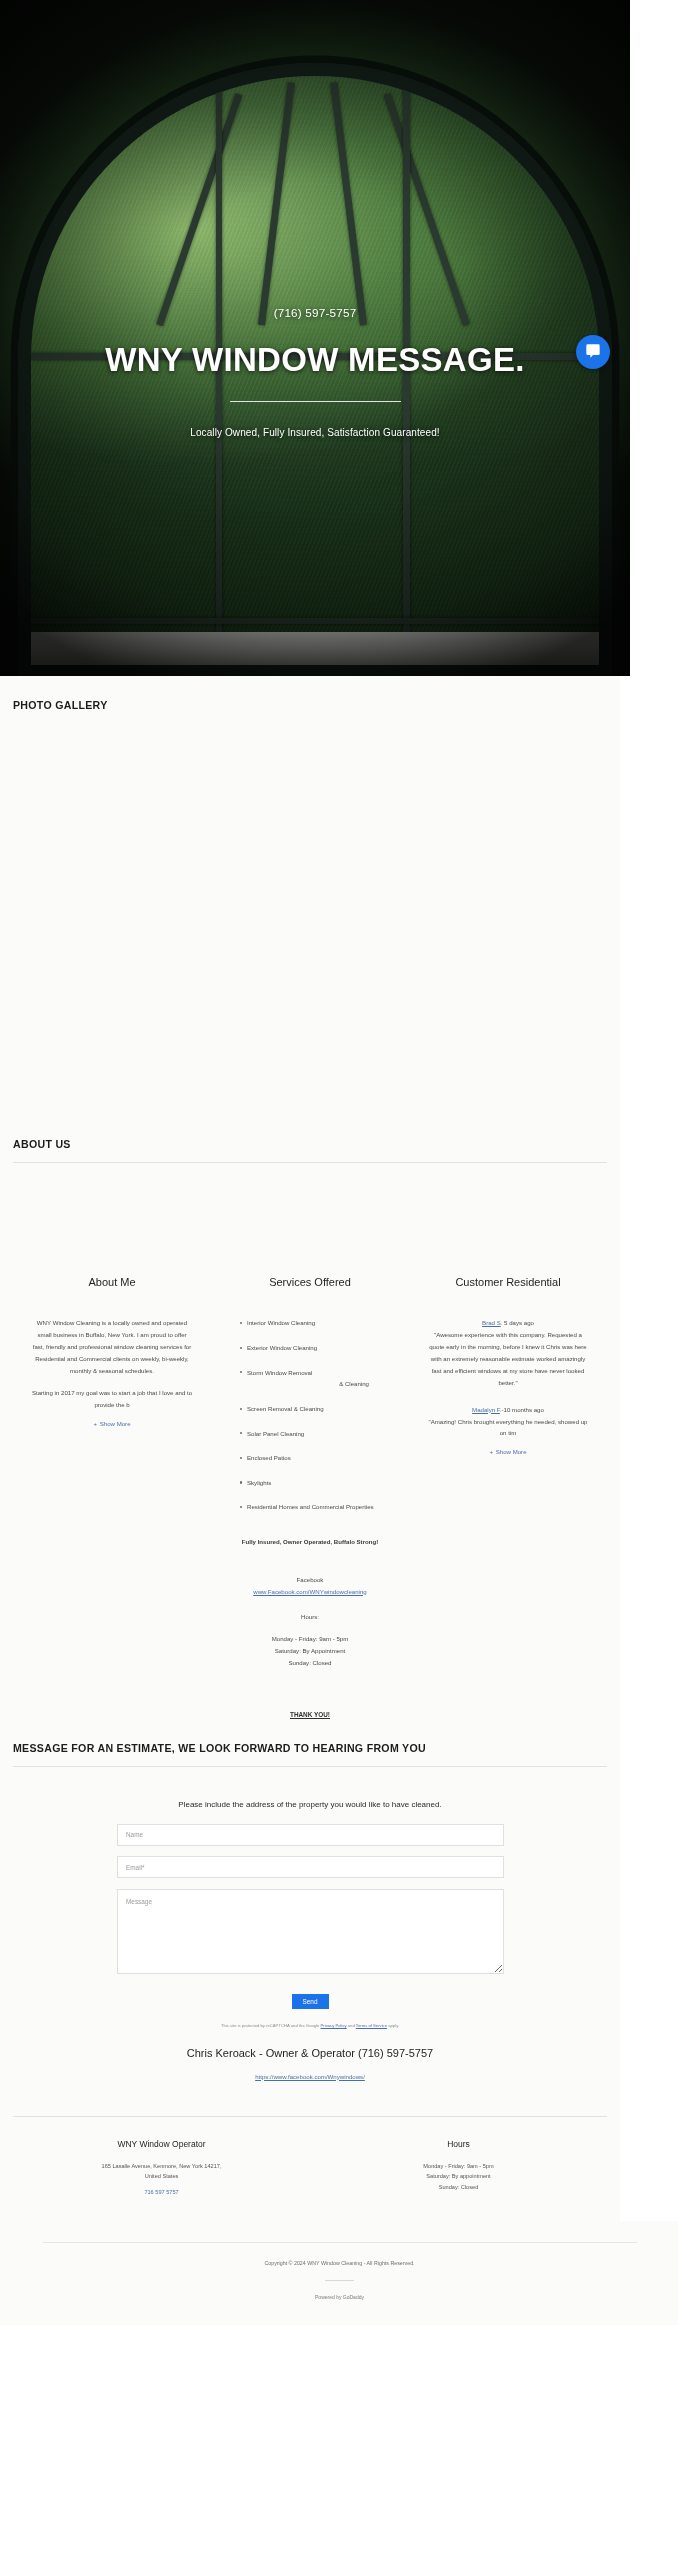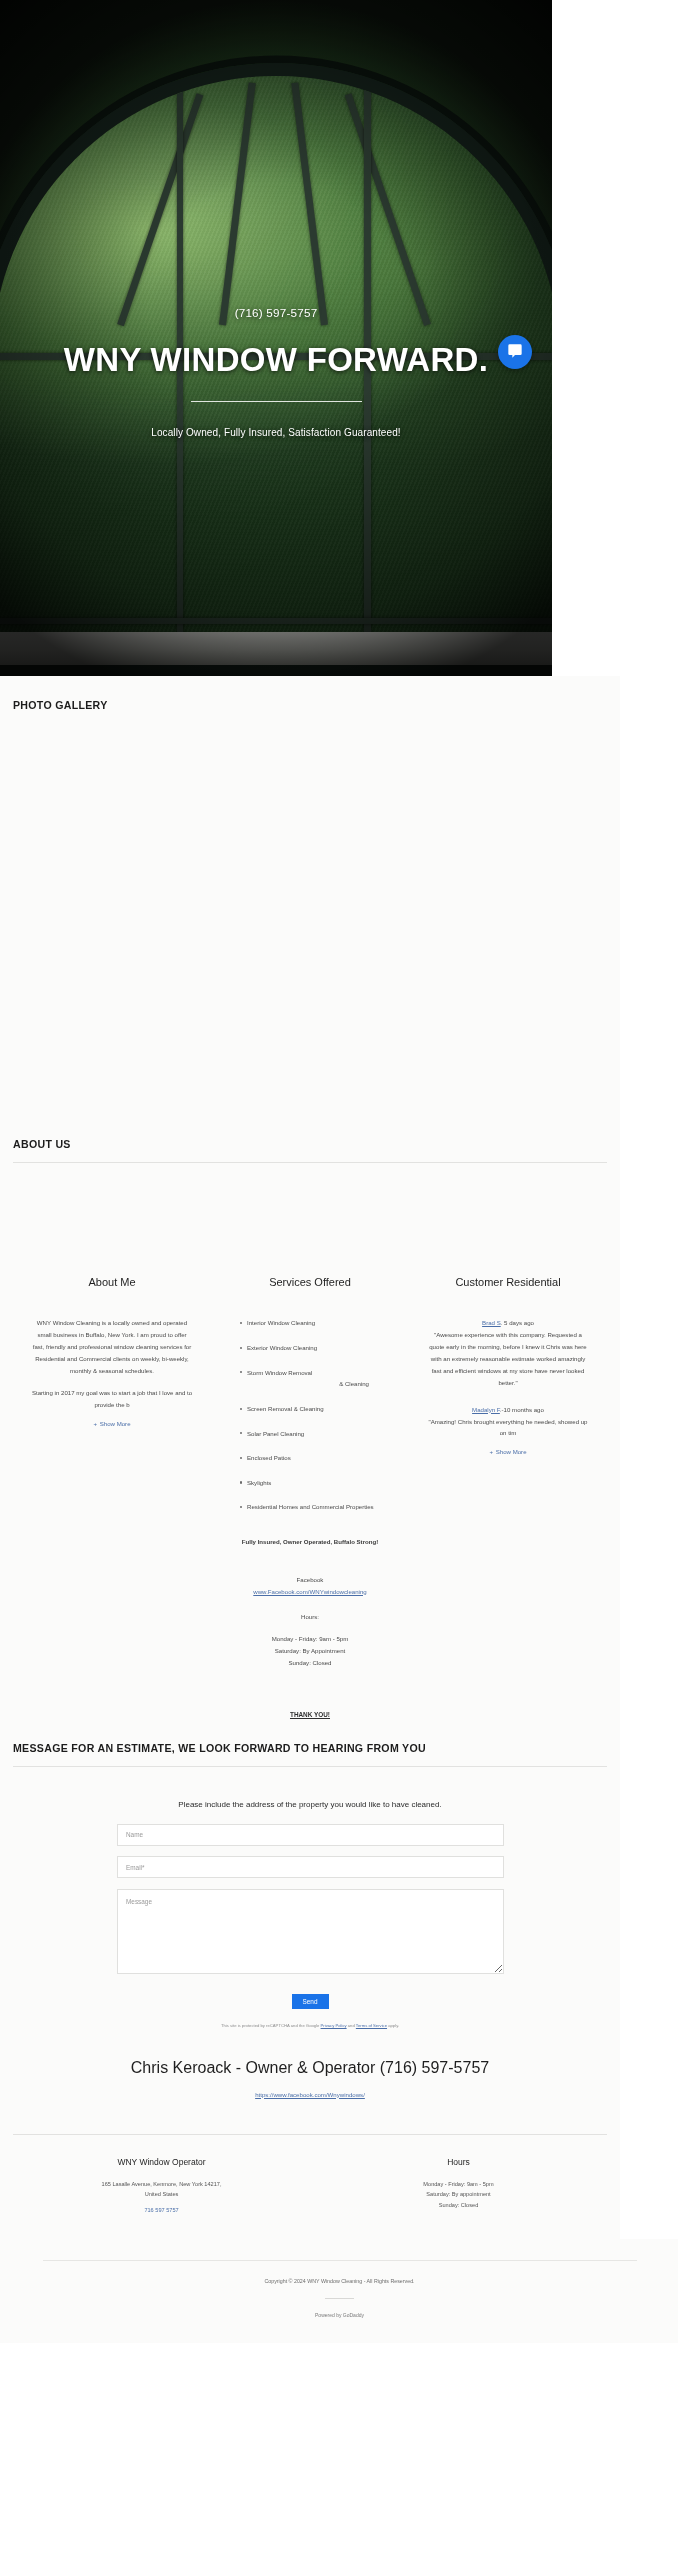--- a/index.html
+++ b/index.html
@@ -7,21 +7,21 @@
     width: 679px;
     background: #ffffff;
     font-family: "Liberation Sans", sans-serif;
     color: #333333;
   }
   body { width: 679px; overflow-x: hidden; }
 
   
   .hero {
     position: relative;
-    width: 552px;
+    width: 630px;
     height: 676px;
     background: #be185d;
     overflow: hidden;
   }
   .hero-photo {
     position: absolute;
     inset: 0;
     background:
       radial-gradient(ellipse 58% 46% at 50% 46%, rgba(120,170,90,0.95) 0%, rgba(72,122,58,0.9) 45%, rgba(28,52,26,0.95) 78%, rgba(10,16,10,1) 100%),
       linear-gradient(180deg, #050705 0%, #0c1410 12%, #16241a 30%, #1b2c1e 60%, #101a12 88%, #050705 100%);
@@ -233,23 +233,23 @@
   }
   .recaptcha {
     text-align: center;
     font-size: 4.2px;
     color: #8d8d8d;
     margin-top: 13.8px;
   }
   .recaptcha a { color: #4a6ea8; text-decoration: underline; }
   .owner-line {
     text-align: center;
-    font-size: 16px;
+    font-size: 11px;
     color: #1f1f1f;
-    margin-top: 31px;
+    margin-top: 19px;
   }
   .fb-line { text-align: center; margin-top: 11.7px; }
   .fb-line a { color: #4a6ea8; text-decoration: underline; font-size: 6.1px; }
 
   
   .foot-rule { width: 594px; margin: 30px auto 0; height: 0.5px; background: #e2e2e0; }
   .foot-cols { display: flex; width: 594px; margin: 0 auto; padding-top: 23px; padding-bottom: 24.4px; }
   .foot-col { flex: 1 1 50%; text-align: center; }
   .foot-title { font-size: 8.5px; color: #1f1f1f; margin-bottom: 11.7px; }
   .foot-text { font-size: 5.6px; color: #555555; line-height: 1.85; }
@@ -278,21 +278,21 @@
       <div class="mullion m-h1"></div>
       <div class="mullion m-h2"></div>
       <div class="sill"></div>
     </div>
   </div>
   <div class="hero-vignette"></div>
 
   <div class="hero-content">
     <div class="hero-phone">(716) 597-5757</div>
     <div class="hero-title">
-      <div>WNY WINDOW FORWARD.</div>
+      <div>WNY WINDOW MESSAGE.</div>
     </div>
     <div class="hero-rule"></div>
     <div class="hero-sub">Locally Owned, Fully Insured, Satisfaction Guaranteed!</div>
   </div>
 
   <div class="chat-bubble">
     <span>
       <svg viewBox="0 0 24 24">
           <path d="M20 2H4a2 2 0 0 0-2 2v12a2 2 0 0 0 2 2h4v4l4-4h8a2 2 0 0 0 2-2V4a2 2 0 0 0-2-2z"></path>
         </svg>

